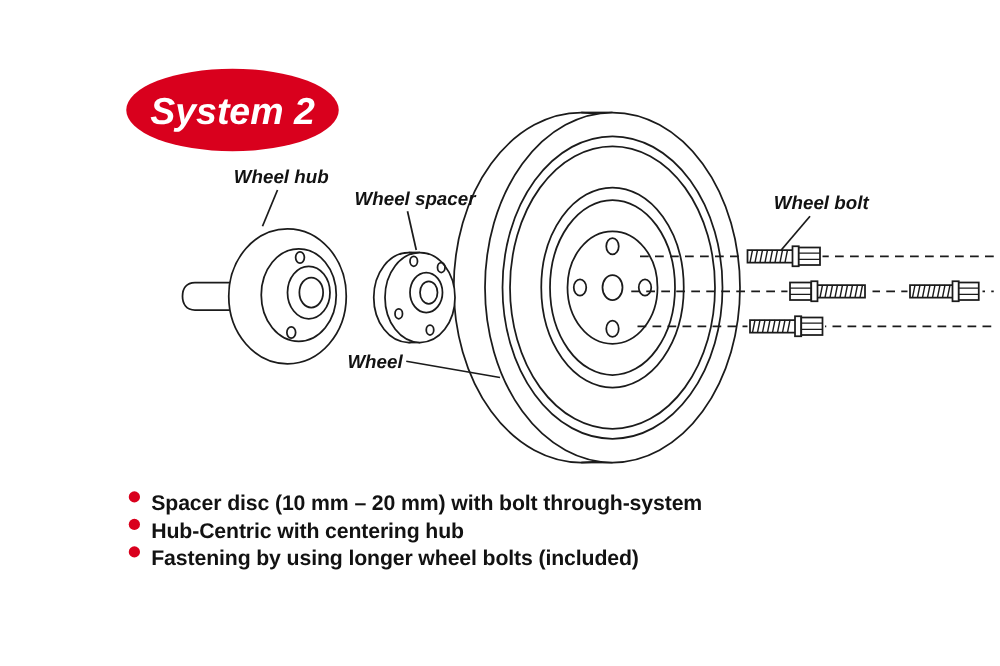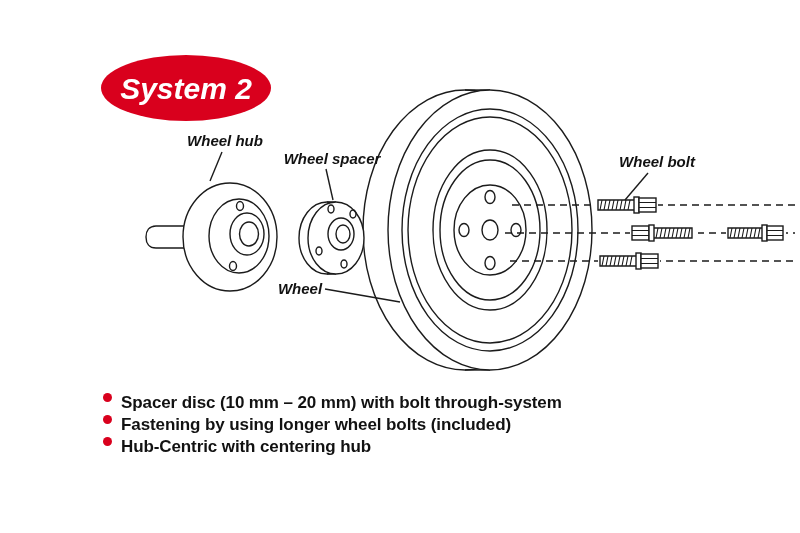--- a/index.html
+++ b/index.html
@@ -141,21 +141,21 @@
     </g>
   </svg>
 
   <div class="bullets">
     <div class="bullet-row">
       <span class="dot"></span>
       <span class="bullet-text">Spacer disc (10 mm – 20 mm) with bolt through-system</span>
     </div>
     <div class="bullet-row">
       <span class="dot"></span>
-      <span class="bullet-text">Fastening by using longer wheel bolts (included)</span>
+      <span class="bullet-text">Hub-Centric with centering hub</span>
     </div>
     <div class="bullet-row">
       <span class="dot"></span>
-      <span class="bullet-text">Hub-Centric with centering hub</span>
+      <span class="bullet-text">Fastening by using longer wheel bolts (included)</span>
     </div>
   </div>
 
 </div>
 
 </body></html>

